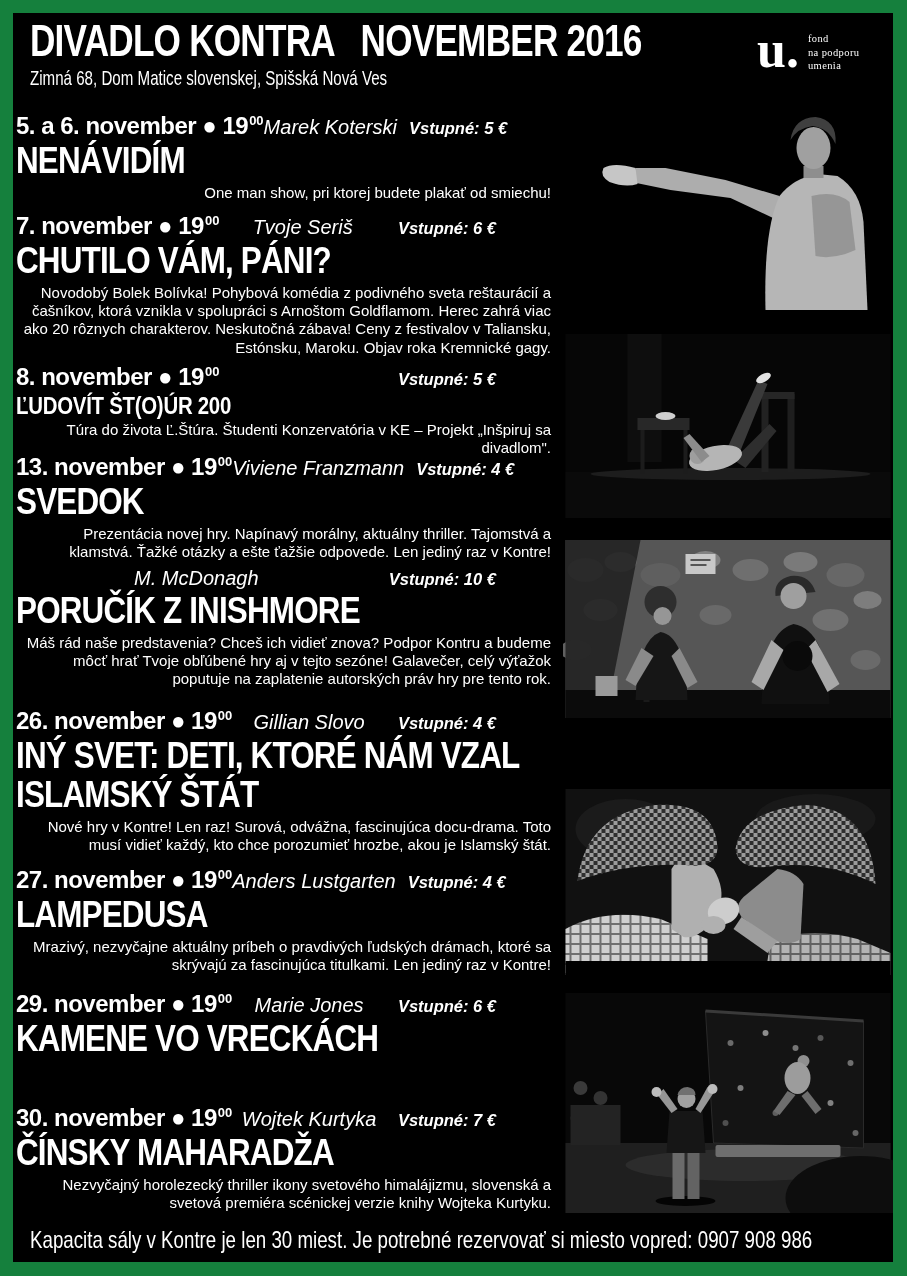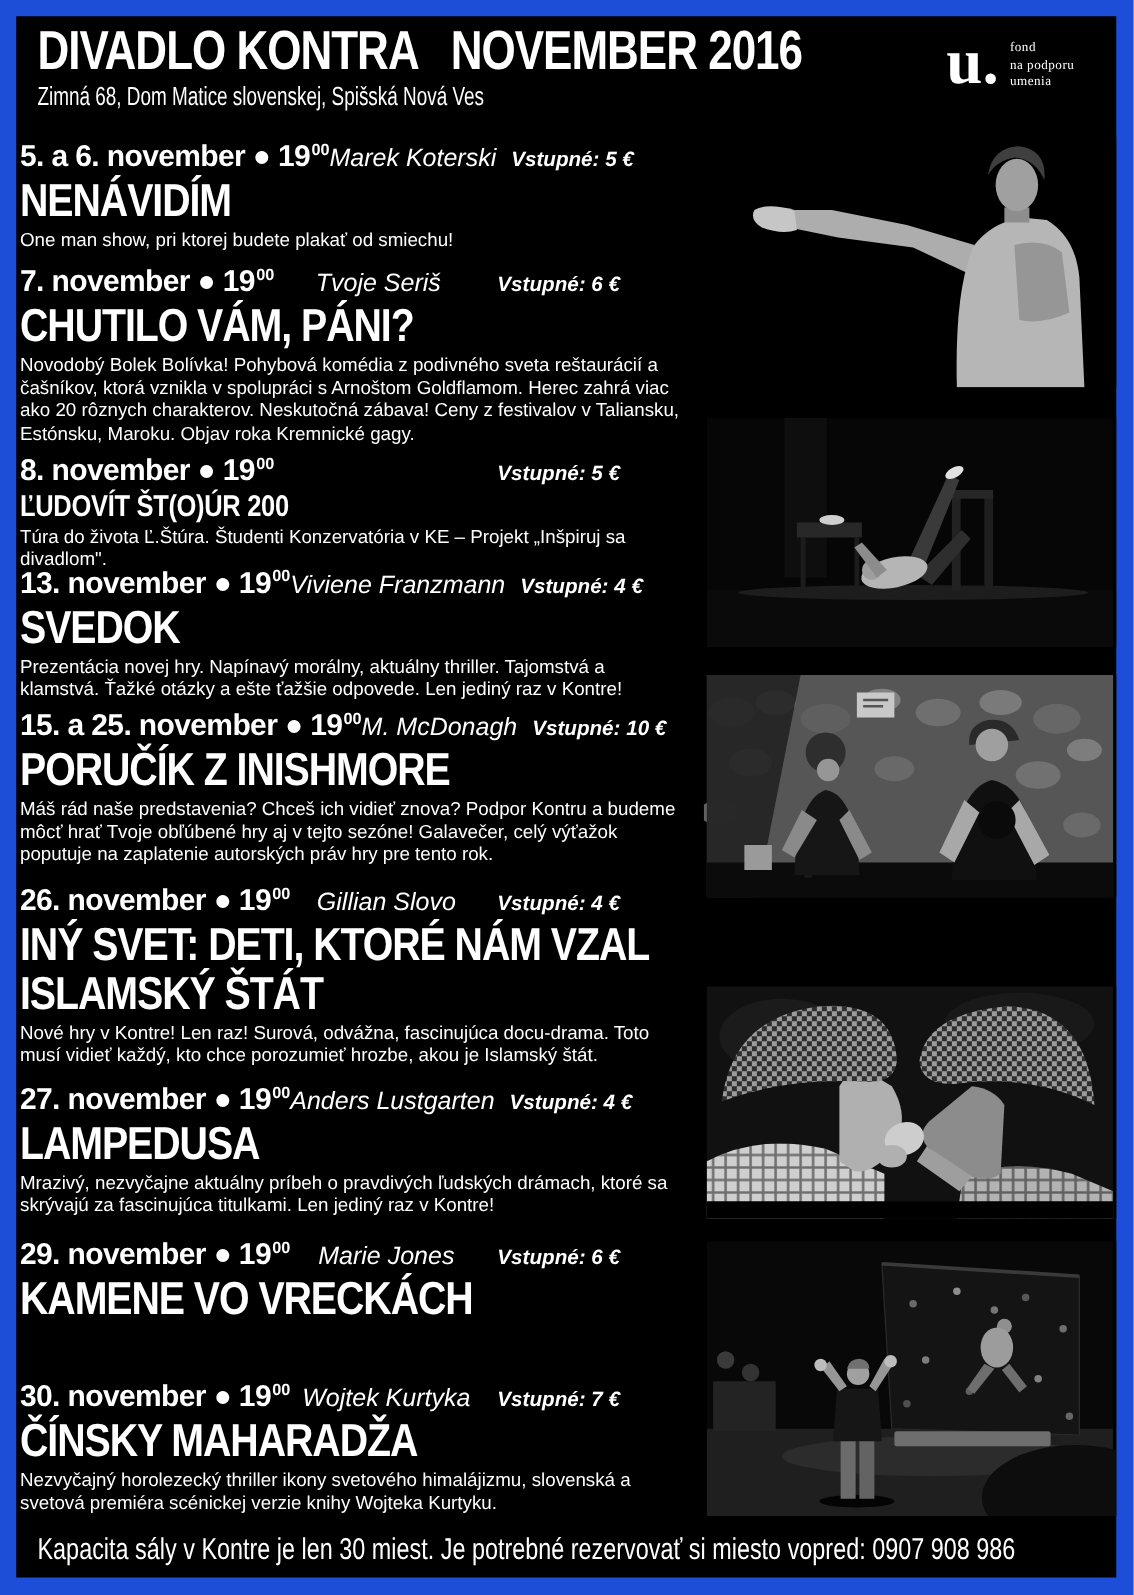--- a/index.html
+++ b/index.html
@@ -1,16 +1,16 @@
 <!DOCTYPE html>
 <html><head>
 <meta charset="utf-8">
 <style>
   html,body{margin:0;padding:0;background:#ffffff;}
-  .page{position:relative;width:907px;height:1276px;background:#1d4ed8;overflow:hidden;
+  .page{position:relative;width:907px;height:1276px;background:#15803d;overflow:hidden;
         font-family:"Liberation Sans",sans-serif;color:#ffffff;}
   .sheet{position:absolute;left:13px;top:13px;right:14px;bottom:14px;background:#000000;}
 
   
   .h1{position:absolute;left:30px;top:16px;margin:0;font-size:44px;font-weight:700;
       letter-spacing:-1px;white-space:pre;transform:scaleX(0.80);transform-origin:0 0;}
   .subtitle{position:absolute;left:30px;top:66px;font-size:21px;font-weight:400;
       white-space:pre;transform:scaleX(0.72);transform-origin:0 0;}
   .logo{position:absolute;left:757px;top:22px;width:136px;display:flex;gap:9px;}
   .logo-u{font-family:"Liberation Serif",serif;font-weight:700;font-size:52px;line-height:1;
@@ -21,21 +21,21 @@
   
   .event{position:absolute;left:16px;width:545px;}
   .line{display:flex;align-items:baseline;width:480px;}
   .date{font-weight:700;font-size:24px;letter-spacing:-.5px;white-space:pre;}
   .sup{font-weight:700;font-size:13px;position:relative;top:-9px;margin-left:1px;}
   .author{flex:1;text-align:center;font-style:italic;font-size:20px;white-space:pre;}
   .price{font-style:italic;font-weight:700;font-size:16.5px;white-space:pre;margin-left:12px;}
   .title{margin:2px 0 0 0;font-size:37px;font-weight:700;letter-spacing:-1px;line-height:1.05;
       white-space:pre;width:max-content;transform:scaleX(0.85);transform-origin:0 0;}
   .title.small{font-size:24px;letter-spacing:-.3px;}
-  .desc{margin:3px 0 0 0;font-size:15px;line-height:1.22;width:535px;}
+  .desc{margin:3px 0 0 0;font-size:15px;line-height:1.22;width:535px;text-align:right;}
 
   
   .photo{position:absolute;left:563px;width:330px;margin:0;overflow:hidden;background:#000;}
   .photo svg{display:block;width:100%;height:100%;}
 
   
   .footer-text{position:absolute;left:30px;top:1226px;margin:0;font-size:24px;font-weight:400;
       white-space:nowrap;transform:scaleX(0.78);transform-origin:0 0;}
 </style>
 </head>
@@ -90,21 +90,20 @@
       <span><span class="date">13. november ● 19</span><span class="sup">00</span></span>
       <span class="author">Viviene Franzmann</span>
       <span class="price">Vstupné: 4 €</span>
     </div>
     <h2 class="title">SVEDOK</h2>
     <p class="desc">Prezentácia novej hry. Napínavý morálny, aktuálny thriller. Tajomstvá a klamstvá. Ťažké otázky a ešte ťažšie odpovede. Len jediný raz v Kontre!</p>
   </section>
 
   <section class="event" style="top:567px">
     <div class="line">
-      <span><span class="date">15. a 25. november ● 19</span><span class="sup">00</span></span>
       <span class="author">M. McDonagh</span>
       <span class="price">Vstupné: 10 €</span>
     </div>
     <h2 class="title">PORUČÍK Z INISHMORE</h2>
     <p class="desc">Máš rád naše predstavenia? Chceš ich vidieť znova? Podpor Kontru a budeme môcť hrať Tvoje obľúbené hry aj v tejto sezóne! Galavečer, celý výťažok poputuje na zaplatenie autorských práv hry pre tento rok.</p>
   </section>
 
   <section class="event" style="top:707px">
     <div class="line">
       <span><span class="date">26. november ● 19</span><span class="sup">00</span></span>

